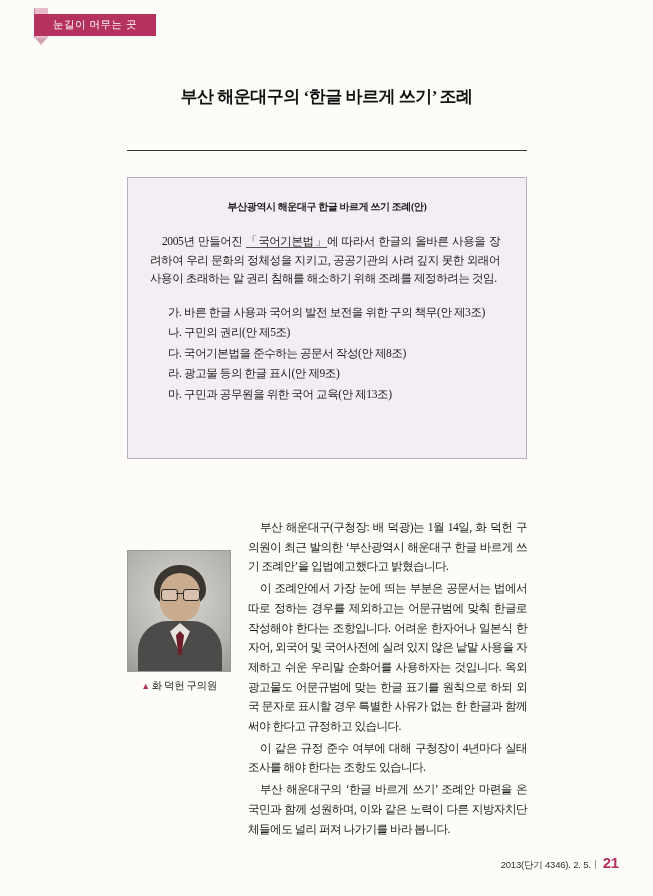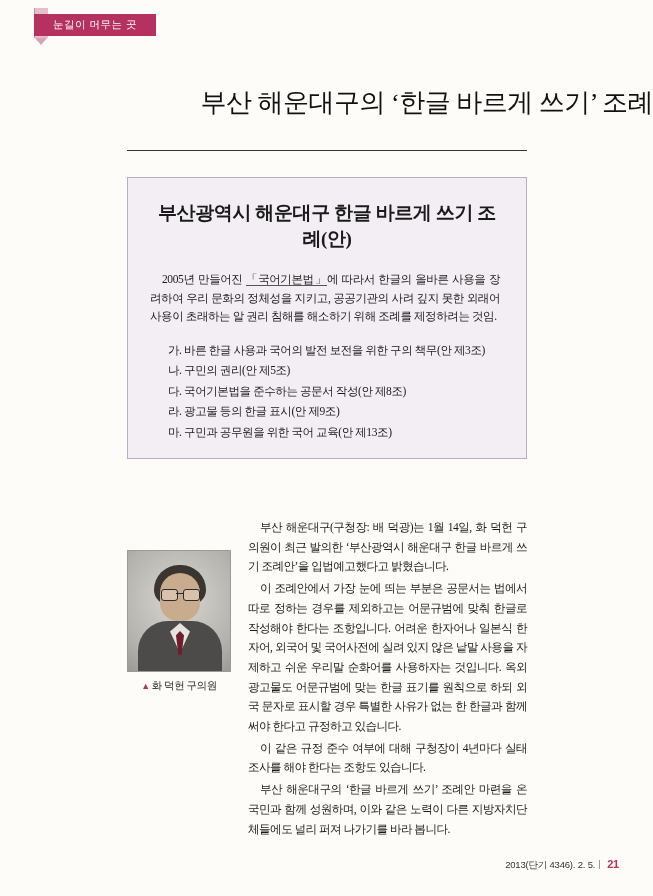--- a/index.html
+++ b/index.html
@@ -54,23 +54,23 @@
     border-right: 6.5px solid transparent;
     border-top: 7px solid #d7a3b7;
   }
 
   
   .doc-title {
     position: absolute;
     top: 85px;
     left: 0;
     width: 653px;
-    text-align: right;
-    font-size: 26px;
-    font-weight: normal;
+    text-align: center;
+    font-size: 17px;
+    font-weight: bold;
     letter-spacing: -0.5px;
     color: #111;
   }
   .title-rule {
     position: absolute;
     top: 150px;
     left: 127px;
     width: 400px;
     border-top: 1px solid #333;
   }
@@ -82,21 +82,21 @@
     left: 127px;
     width: 400px;
     height: 282px;
     background: #f3eef3;
     border: 1px solid #b9aec0;
     box-sizing: border-box;
     padding: 16px 22px;
   }
   .box-title {
     text-align: center;
-    font-size: 19px;
+    font-size: 10px;
     font-weight: bold;
     margin: 6px 0 18px 0;
     letter-spacing: -0.4px;
   }
   .box h4 {
     font-size: 12px;
     font-weight: normal;
     margin: 0 0 6px 0;
     letter-spacing: -0.3px;
   }
@@ -242,21 +242,21 @@
     right: 34px;
     bottom: 24px;
     font-size: 9.5px;
     font-family: "Liberation Sans", "DejaVu Sans", sans-serif;
     color: #333;
     letter-spacing: -0.2px;
   }
   .footer .pagenum {
     color: #b5315f;
     font-weight: bold;
-    font-size: 11px;
+    font-size: 15px;
     margin-left: 3px;
   }
   .footer .bar {
     display: inline-block;
     width: 1px;
     height: 9px;
     background: #999;
     margin: 0 4px -1px 4px;
   }
 </style>

